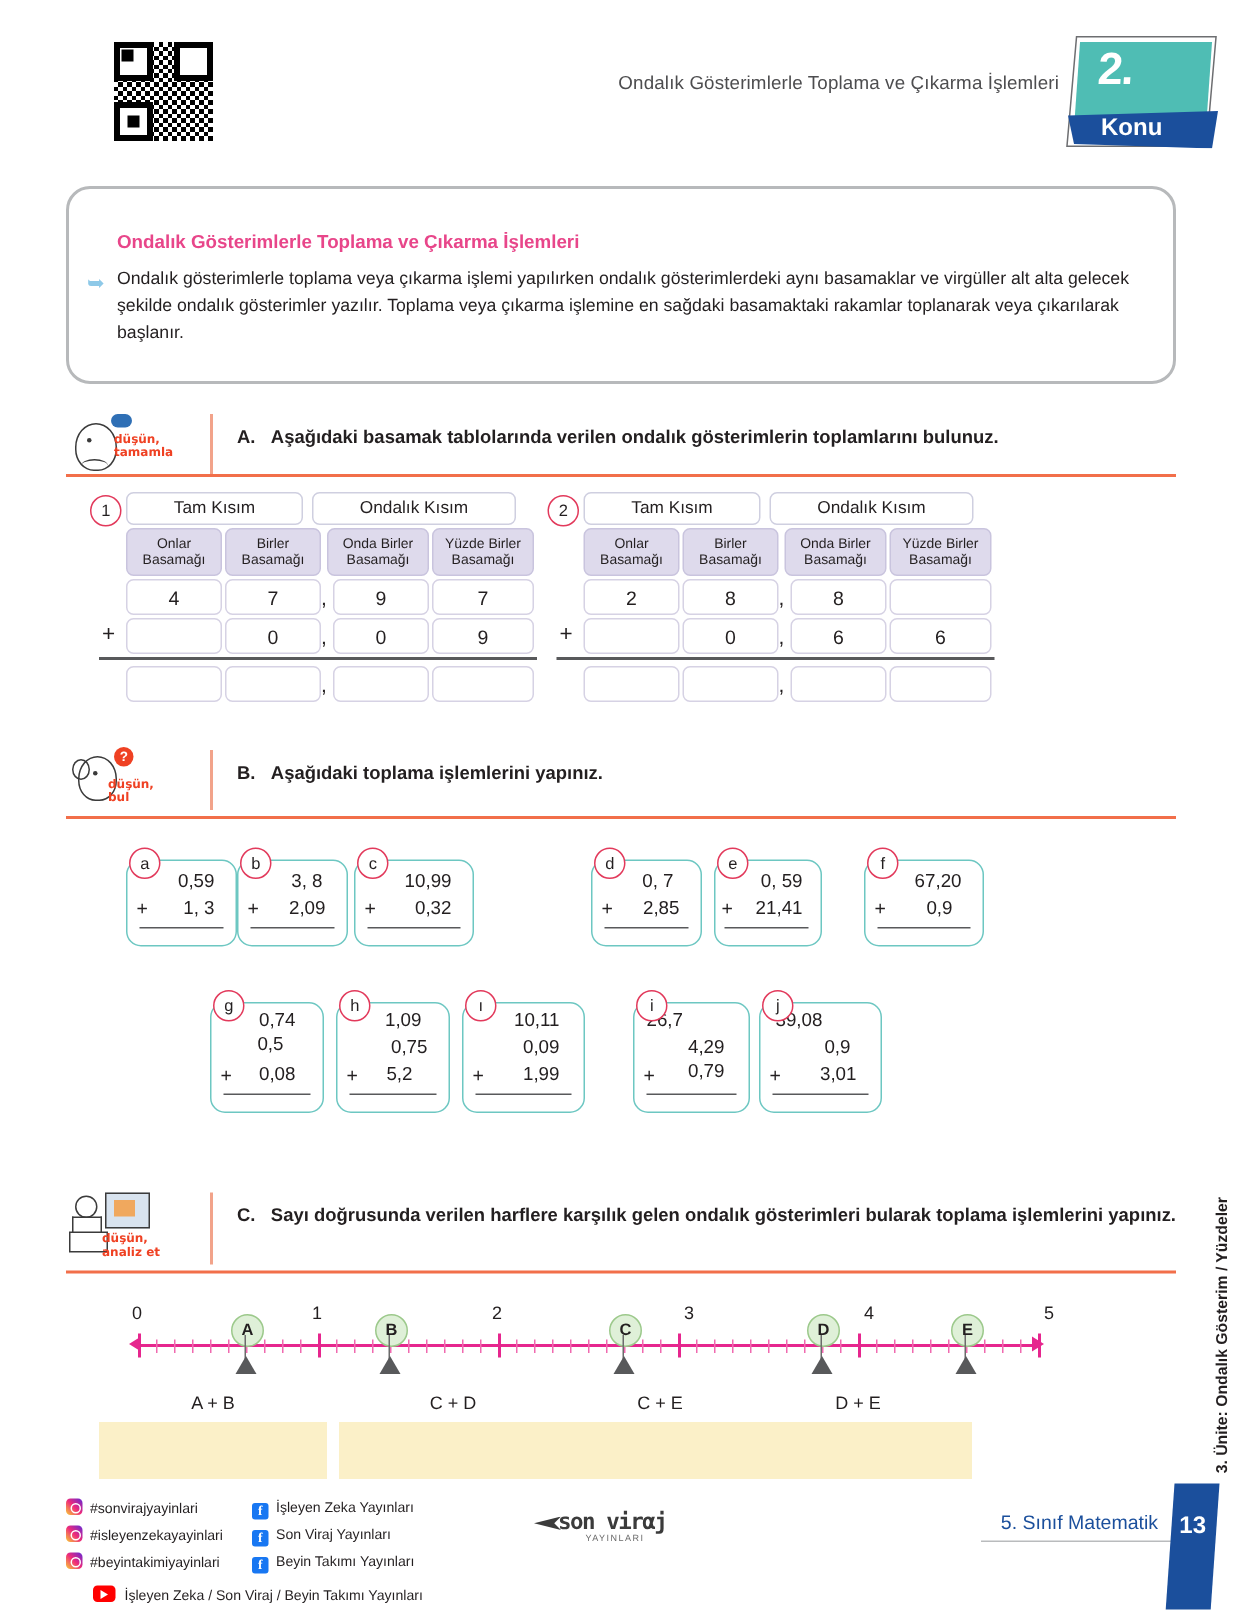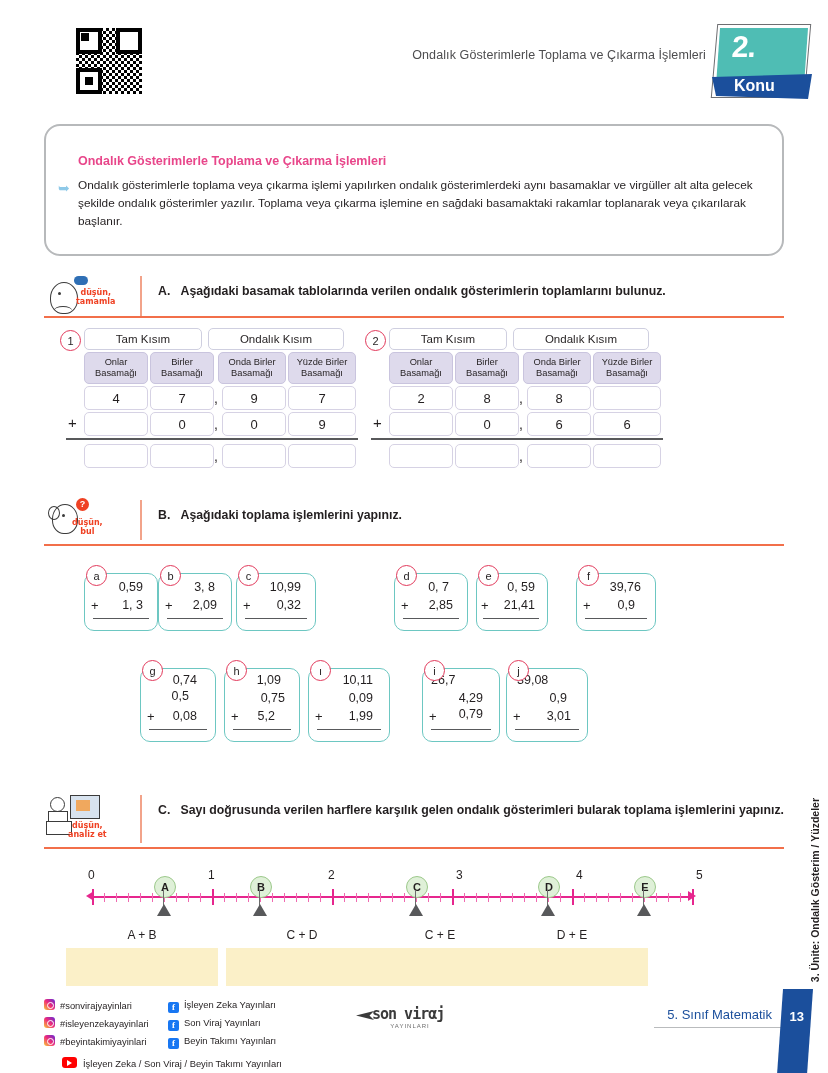--- a/index.html
+++ b/index.html
@@ -62,21 +62,21 @@
   .sec{position:absolute;left:44px;width:740px;}
   .sec-icon{position:absolute;left:2px;top:0px;width:84px;height:46px;}
   .sec-divider{position:absolute;left:96px;top:0;width:2px;height:40px;background:#f2a38a;}
   .sec-text{position:absolute;left:114px;top:6px;width:626px;font-size:12.3px;font-weight:bold;line-height:19px;}
   .sec-letter{font-weight:bold;}
   .sec-rule{position:absolute;left:0;width:740px;height:1.5px;background:#f26f4a;}
 
   
   .face{position:absolute;width:26px;height:30px;border:1.6px solid #3b3b3b;border-radius:50% 50% 45% 45%;background:#fff;}
   .eye{position:absolute;width:3px;height:3px;border-radius:50%;background:#3b3b3b;}
-  .cap{font-size:8px;font-weight:bold;color:#ef4123;font-family:"DejaVu Sans",sans-serif;line-height:9px;text-align:center;}
+  .cap{font-size:8px;font-weight:bold;color:#ef4123;font-family:"DejaVu Sans",sans-serif;line-height:9px;}
 
   
   .pvt{position:absolute;}
   .pv-index{position:absolute;left:0;top:2px;width:19px;height:19px;border:1.4px solid #e2395b;border-radius:50%;
       font-size:11px;color:#231f20;display:flex;align-items:center;justify-content:center;}
   .pv-part{position:absolute;height:20px;border:1px solid #cfcfe0;border-radius:5px;background:#fff;
       display:flex;align-items:center;justify-content:center;font-size:11.5px;color:#231f20;}
   .pv-head{position:absolute;height:30px;border:1px solid #c9c4de;border-radius:5px;background:#dedaec;
       display:flex;align-items:center;justify-content:center;text-align:center;
       font-size:9.3px;line-height:11px;color:#231f20;}
@@ -126,21 +126,21 @@
       border-top:3px solid transparent;border-bottom:3px solid transparent;}
   .logo{position:absolute;left:372px;top:10px;width:76px;height:26px;}
   .logo-main{font-size:15px;font-weight:bold;color:#3b3b3b;font-family:"DejaVu Sans Mono",monospace;letter-spacing:-1px;}
   .logo-sub{font-size:6px;color:#6b6b6b;letter-spacing:1px;text-align:center;}
   .logo-swoosh{position:absolute;left:-16px;top:6px;width:18px;height:9px;background:#3b3b3b;
       clip-path:polygon(0 50%,100% 0,75% 50%,100% 100%);}
   .f-book{position:absolute;right:56px;top:12px;font-size:13px;color:#1b4f9c;font-weight:normal;}
   .f-book-rule{position:absolute;right:46px;top:32px;width:128px;height:1px;background:#b9bbbd;}
   .pagetab{position:absolute;right:18px;top:-6px;width:30px;height:86px;background:#1b4f9c;
       transform:skewX(-4deg);}
-  .pagenum{position:absolute;right:24px;top:14px;font-size:13px;font-weight:bold;color:#fff;}
+  .pagenum{position:absolute;right:24px;top:14px;font-size:16px;font-weight:bold;color:#fff;}
 
   
   .sidetab{position:absolute;right:2px;top:760px;width:22px;height:260px;
       display:flex;align-items:center;justify-content:center;}
   .sidetab span{writing-mode:vertical-rl;transform:rotate(180deg);
       font-size:10.5px;font-weight:bold;color:#231f20;white-space:nowrap;}
 </style>
 </head>
 <body>
 
@@ -302,21 +302,21 @@
   <div class="addlabel" style="left:478px;top:565px;">e</div>
   <div class="addcard" style="left:476px;top:573px;width:70px;height:56px;">
     <div class="addnum" style="right:12px;top:6px;">0, 59</div>
     <div class="addplus" style="left:4px;top:24px;">+</div>
     <div class="addnum" style="right:12px;top:24px;">21,41</div>
     <div class="addrule" style="left:6px;top:44px;width:56px;"></div>
   </div>
 
   <div class="addlabel" style="left:578px;top:565px;">f</div>
   <div class="addcard" style="left:576px;top:573px;width:78px;height:56px;">
-    <div class="addnum" style="right:14px;top:6px;">39,76</div>
+    <div class="addnum" style="right:14px;top:6px;">67,20</div>
     <div class="addplus" style="left:6px;top:24px;">+</div>
     <div class="addnum" style="right:20px;top:24px;">0,9</div>
     <div class="addrule" style="left:8px;top:44px;width:62px;"></div>
   </div>
 
   <div class="addlabel" style="left:142px;top:660px;">g</div>
   <div class="addcard" style="left:140px;top:668px;width:74px;height:72px;">
     <div class="addnum" style="right:18px;top:4px;">0,74</div>
     <div class="addnum" style="right:26px;top:20px;">0,5</div>
     <div class="addplus" style="left:6px;top:40px;">+</div>

